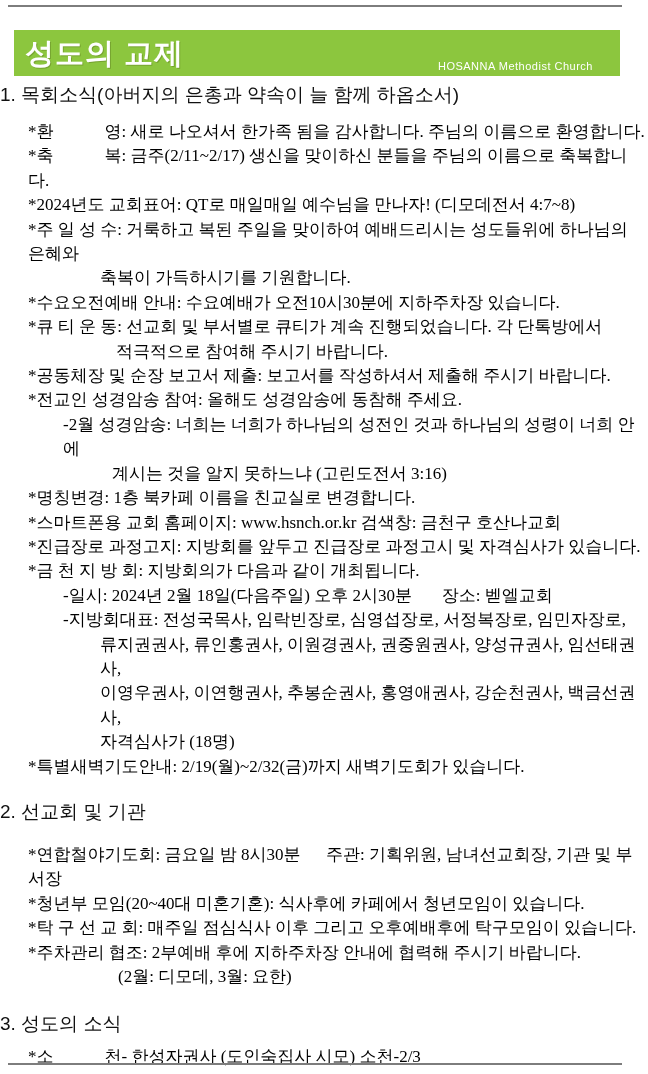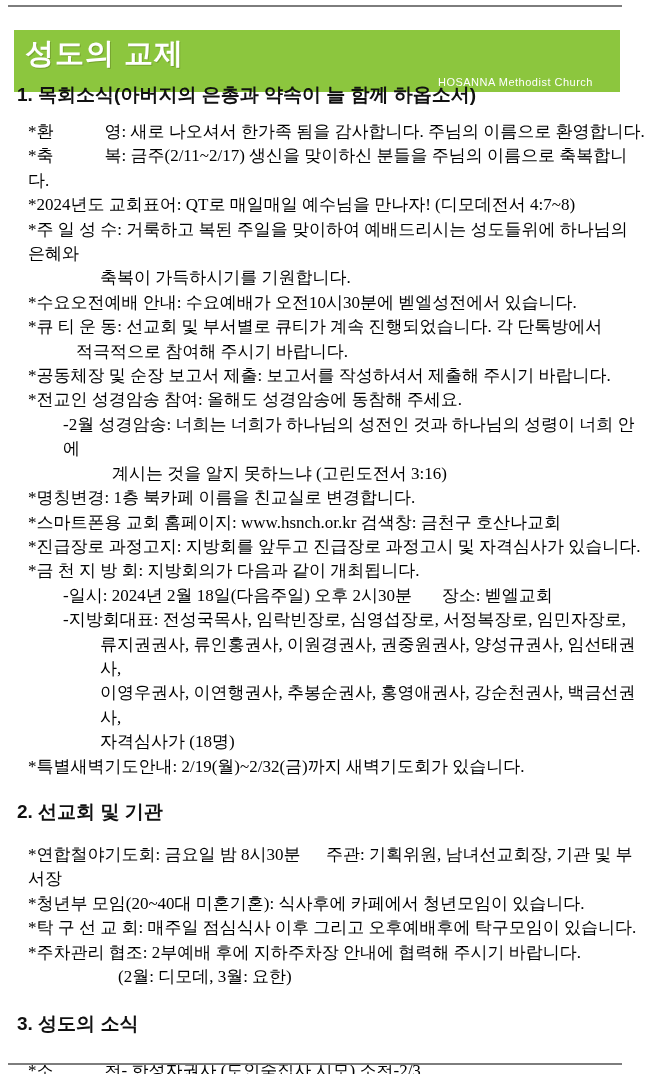--- a/index.html
+++ b/index.html
@@ -4,49 +4,49 @@
 <style>
   html,body { margin:0; padding:0; background:#ffffff; }
   .page {
     position:relative; width:648px; height:1074px; background:#ffffff;
     font-family:"Liberation Serif", serif; color:#161616; overflow:hidden;
   }
   .rule { position:absolute; left:8px; width:614px; height:2px; background:#7d7d7d; }
   .rule-top { top:5px; }
   .rule-bottom { top:1063px; }
   .banner {
-    position:absolute; left:14px; top:30px; width:606px; height:62px;
+    position:absolute; left:14px; top:30px; width:606px; height:46px;
     background:#8CC63E; color:#ffffff;
   }
   .banner-title {
     position:absolute; left:11px; top:4px;
     font-family:"Liberation Sans", sans-serif; font-weight:bold;
     font-size:29px; letter-spacing:1px; text-shadow:1px 1px 0 rgba(90,120,30,.45);
   }
   .church-name {
     position:absolute; right:27px; bottom:4px;
     font-family:"Liberation Sans", sans-serif; font-size:11px; letter-spacing:.5px;
   }
   .content { position:absolute; left:0; top:84px; width:648px; }
   .sec-heading {
-    font-family:"Liberation Sans", sans-serif; font-weight:bold;
-    font-size:19px; line-height:22px; padding-left:17px; color:#111;
+    font-family:"Liberation Sans", sans-serif; font-weight:normal;
+    font-size:19px; line-height:22px; padding-left:0; color:#111;
   }
   .sec-0 { margin:0 0 14px 0; }
   .sec-1 { margin:22px 0 20px 0; }
-  .sec-2 { margin:24px 0 24px 0; }
+  .sec-2 { margin:24px 0 10px 0; }
   .line {
     font-size:17px; line-height:24.4px; white-space:pre-wrap; color:#000000;
   }
   .ind-0 { padding-left:28px; }
   .ind-1 { padding-left:63px; }
   .ind-2 { padding-left:100px; }
   .ind-3 { padding-left:108px; }
   .ind-4 { padding-left:118px; }
-  .ind-5 { padding-left:76px; }
+  .ind-5 { padding-left:116px; }
   .ind-6 { padding-left:112px; }
 </style>
 </head>
 <body>
 
 <div class="page">
   <div class="rule rule-top"></div>
 
   <div class="banner" style="background: rgb(140, 198, 62);">
     <span class="banner-title">성도의 교제</span>
@@ -54,21 +54,21 @@
   </div>
 
   <div class="content">
       <div class="sec-heading sec-0">1. 목회소식(아버지의 은총과 약속이 늘 함께 하옵소서)</div>
       <div class="sec-body">
         <div class="line ind-0">*환            영: 새로 나오셔서 한가족 됨을 감사합니다. 주님의 이름으로 환영합니다.</div>
         <div class="line ind-0">*축            복: 금주(2/11~2/17) 생신을 맞이하신 분들을 주님의 이름으로 축복합니다.</div>
         <div class="line ind-0">*2024년도 교회표어: QT로 매일매일 예수님을 만나자! (디모데전서 4:7~8)</div>
         <div class="line ind-0">*주 일 성 수: 거룩하고 복된 주일을 맞이하여 예배드리시는 성도들위에 하나님의 은혜와</div>
         <div class="line ind-2">축복이 가득하시기를 기원합니다.</div>
-        <div class="line ind-0">*수요오전예배 안내: 수요예배가 오전10시30분에 벧엘성전에서 있습니다.</div>
+        <div class="line ind-0">*수요오전예배 안내: 수요예배가 오전10시30분에 지하주차장 있습니다.</div>
         <div class="line ind-0">*큐 티 운 동: 선교회 및 부서별로 큐티가 계속 진행되었습니다. 각 단톡방에서</div>
         <div class="line ind-5">적극적으로 참여해 주시기 바랍니다.</div>
         <div class="line ind-0">*공동체장 및 순장 보고서 제출: 보고서를 작성하셔서 제출해 주시기 바랍니다.</div>
         <div class="line ind-0">*전교인 성경암송 참여: 올해도 성경암송에 동참해 주세요.</div>
         <div class="line ind-1">-2월 성경암송: 너희는 너희가 하나님의 성전인 것과 하나님의 성령이 너희 안에</div>
         <div class="line ind-6">계시는 것을 알지 못하느냐 (고린도전서 3:16)</div>
         <div class="line ind-0">*명칭변경: 1층 북카페 이름을 친교실로 변경합니다.</div>
         <div class="line ind-0">*스마트폰용 교회 홈페이지: www.hsnch.or.kr 검색창: 금천구 호산나교회</div>
         <div class="line ind-0">*진급장로 과정고지: 지방회를 앞두고 진급장로 과정고시 및 자격심사가 있습니다.</div>
         <div class="line ind-0">*금 천 지 방 회: 지방회의가 다음과 같이 개최됩니다.</div>

